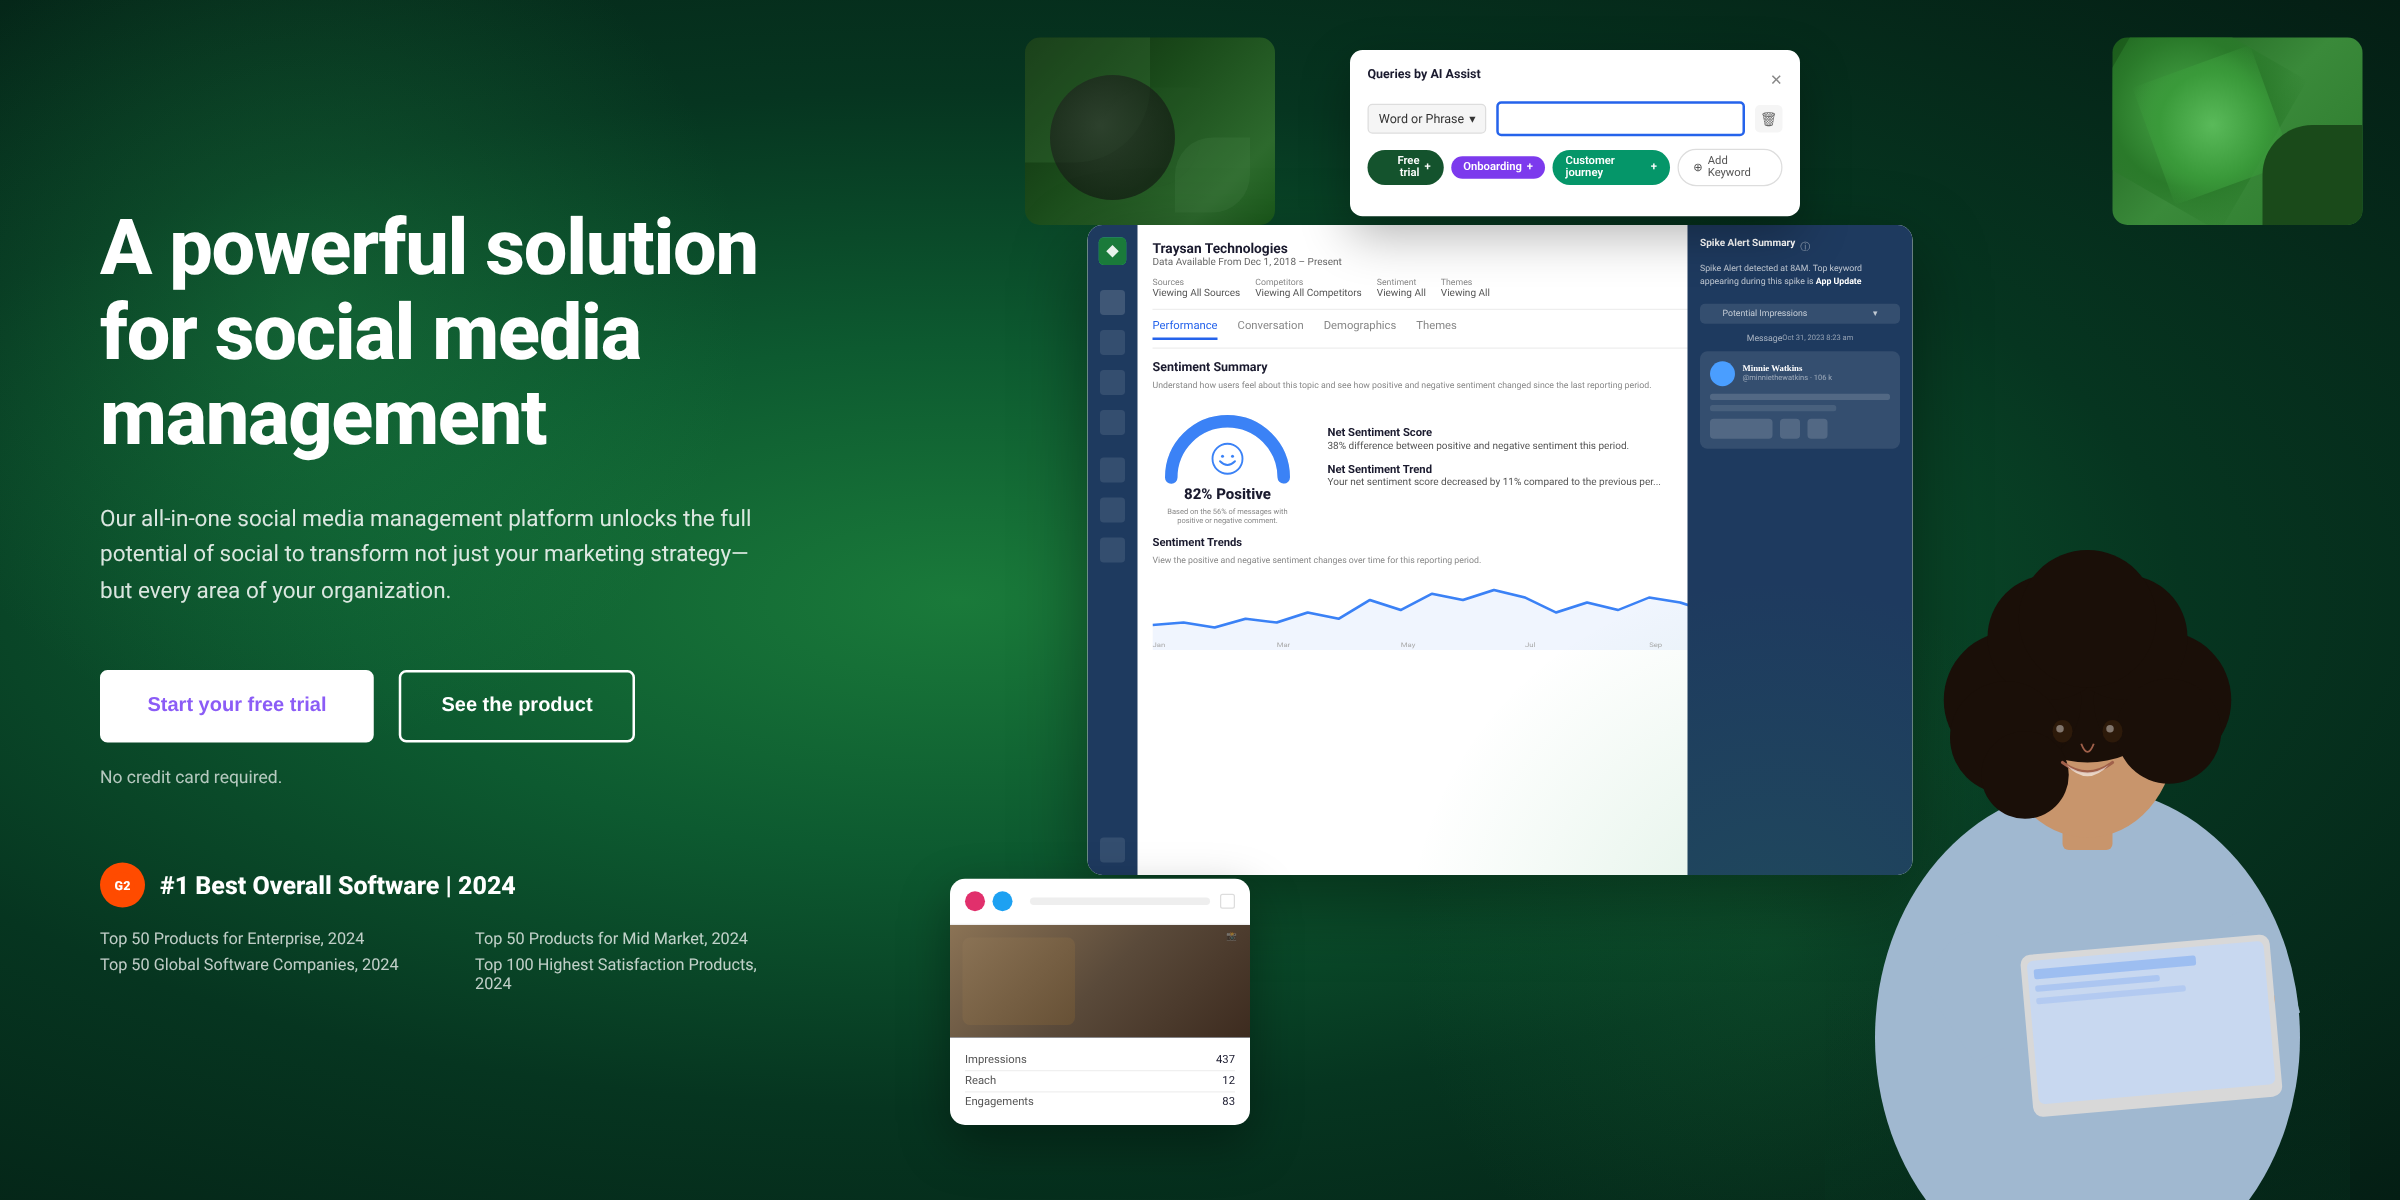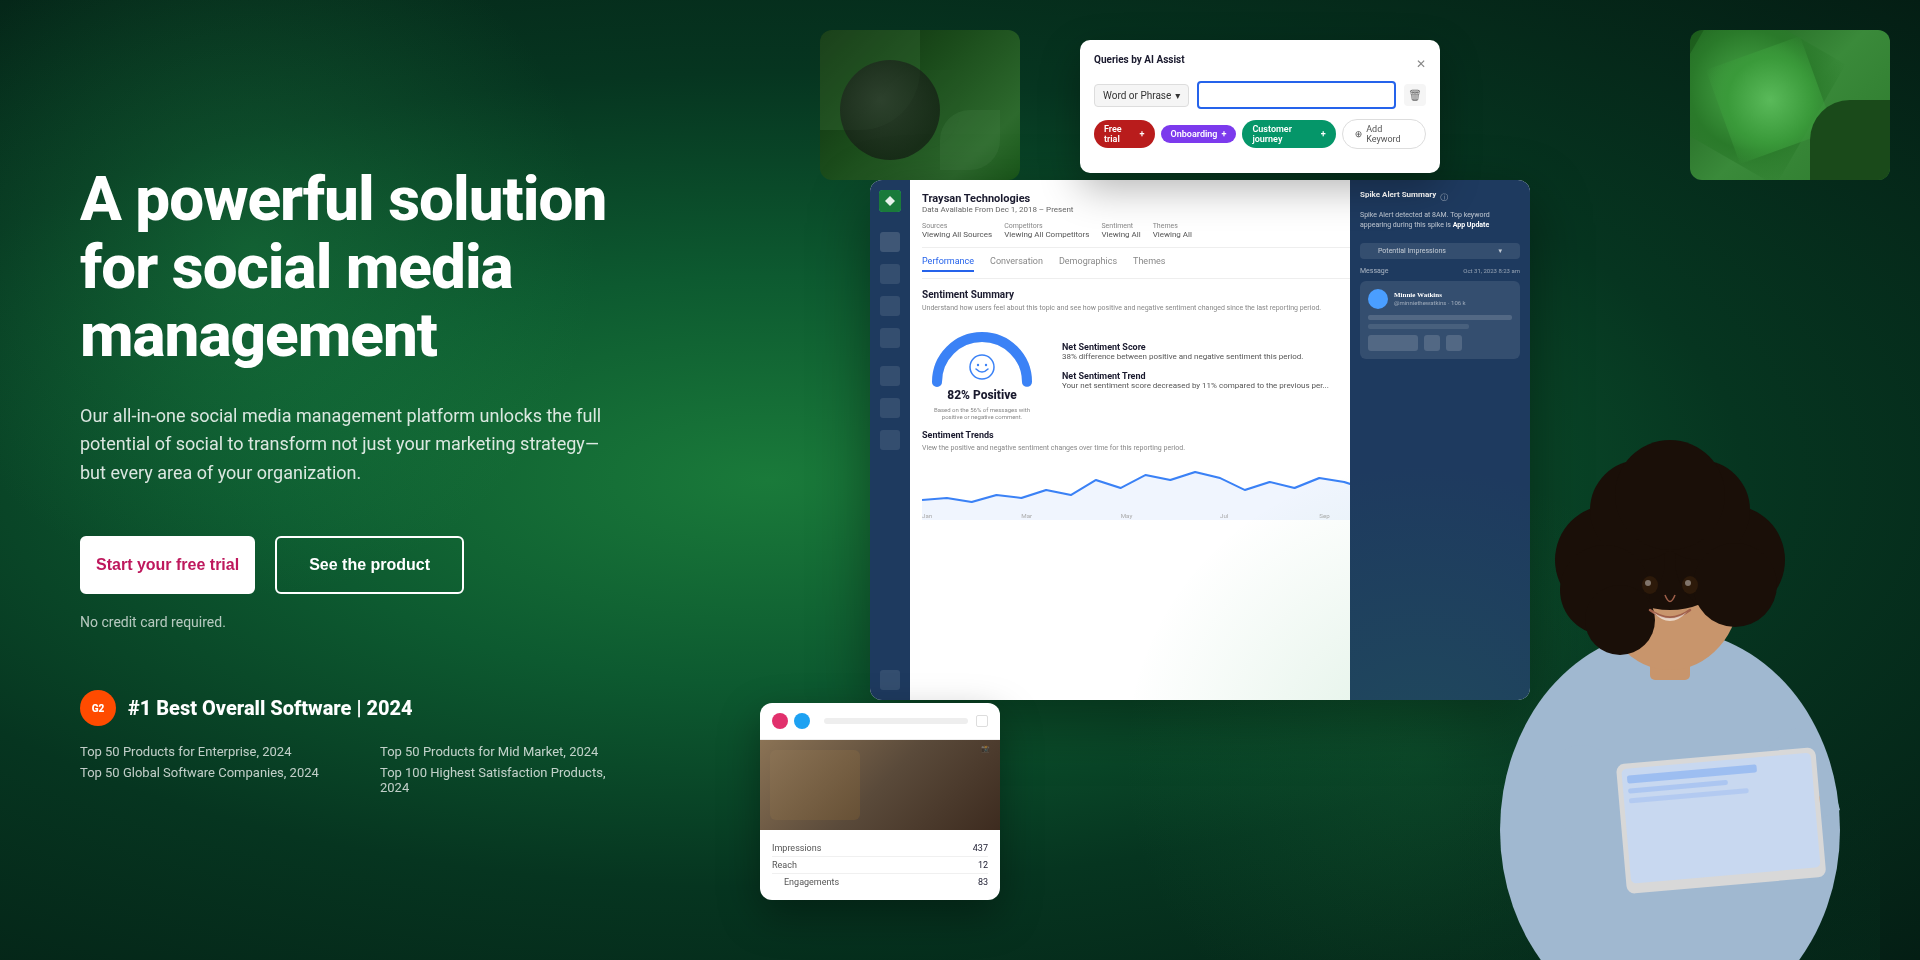--- a/index.html
+++ b/index.html
@@ -71,23 +71,23 @@
     }
 
     .cta-buttons {
       display: flex;
       gap: 20px;
       margin-bottom: 20px;
     }
 
     .btn-primary {
       background: #ffffff;
-      color: #be185d;
+      color: #8b5cf6;
       border: 2px solid #ffffff;
-      padding: 18px 14px;
+      padding: 18px 36px;
       font-size: 16px;
       font-weight: 700;
       border-radius: 6px;
       cursor: pointer;
       white-space: nowrap;
     }
 
     .btn-secondary {
       background: transparent;
       color: #ffffff;
@@ -451,22 +451,23 @@
       padding: 4px 10px;
       border-radius: 20px;
       font-size: 9px;
       font-weight: 600;
       display: flex;
       align-items: center;
       gap: 4px;
     }
 
     .tag-green {
-      background: #b91c1c;
+      background: #14532d;
       color: white;
+      text-align: right;
     }
 
     .tag-blue {
       background: #7c3aed;
       color: white;
     }
 
     .tag-teal {
       background: #059669;
       color: white;
@@ -538,21 +539,20 @@
       display: flex;
       justify-content: space-between;
       font-size: 9px;
       color: #555;
       padding: 3px 0;
       border-bottom: 1px solid #f0f0f0;
     }
 
     .stat-line:last-child {
       border-bottom: none;
-      margin-left: 12px;
     }
 
     .stat-number {
       font-weight: 400;
       color: #1a1a2e;
     }
 
     
     .right-section {
       position: absolute;
@@ -812,21 +812,21 @@
             <span class="spike-title">Spike Alert Summary</span>
             <span style="font-size:8px;color:rgba(255,255,255,0.5);">ⓘ</span>
           </div>
           <div class="spike-text">Spike Alert detected at 8AM. Top keyword appearing during this spike is <strong style="color:white;">App Update</strong></div>
 
           <div style="background:rgba(255,255,255,0.1);border-radius:4px;padding:4px 18px;margin-bottom:8px;font-size:7px;color:rgba(255,255,255,0.7);display:flex;align-items:center;justify-content:space-between;">
             <span>Potential Impressions</span>
             <span>▾</span>
           </div>
 
-          <div style="display:flex;justify-content:space-between;align-items:center;margin-bottom:6px;">
+          <div style="display:flex;justify-content:center;align-items:center;margin-bottom:6px;">
             <span style="font-size:7px;color:rgba(255,255,255,0.6);">Message</span>
             <span style="font-size:6px;color:rgba(255,255,255,0.5);">Oct 31, 2023 8:23 am</span>
           </div>
 
           <div class="msg-card">
             <div class="msg-header">
               <div class="msg-avatar"></div>
               <div>
                 <div class="msg-name">Minnie Watkins</div>
                 <div class="msg-handle">@minniethewatkins · 106 k</div>

